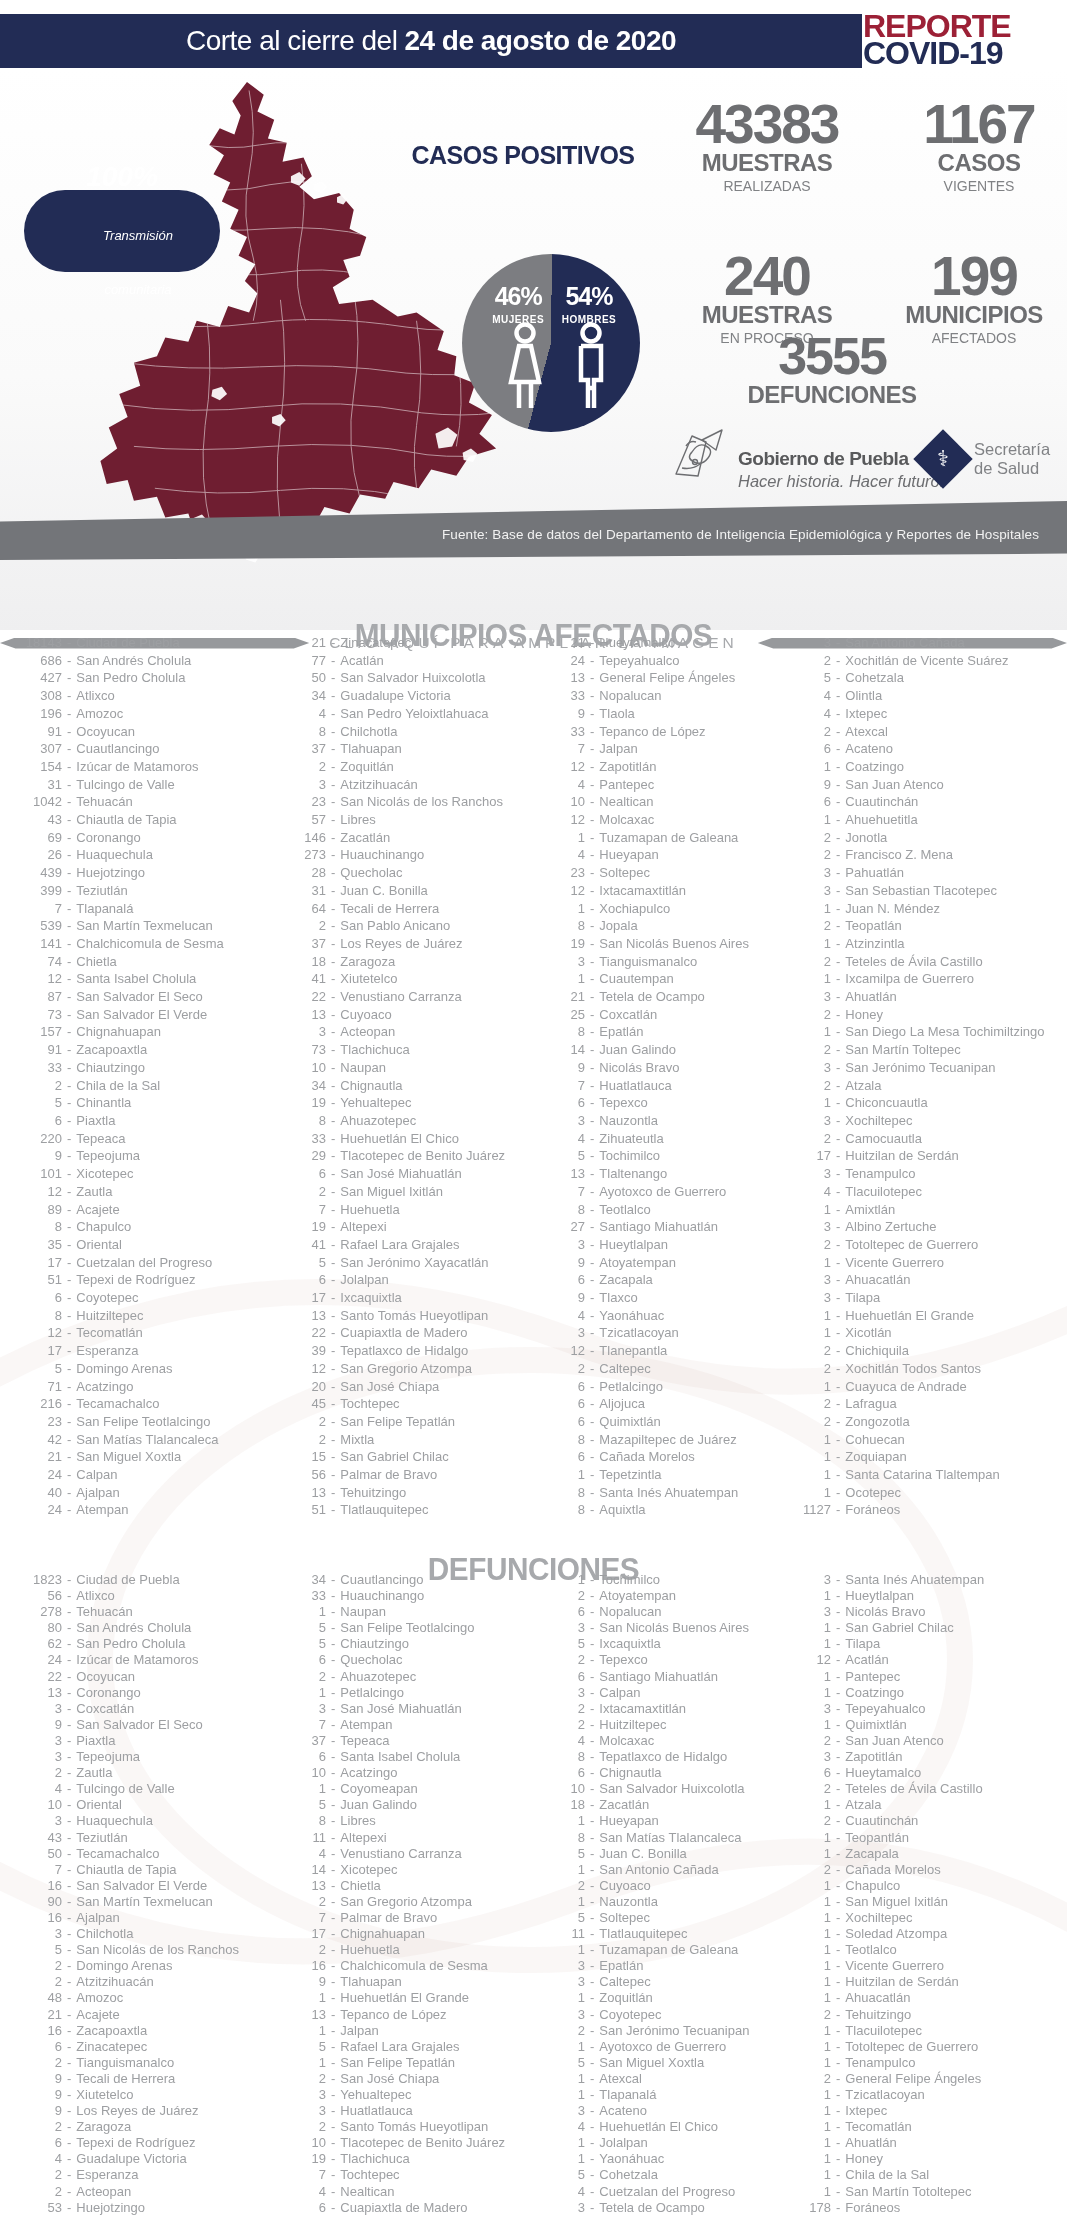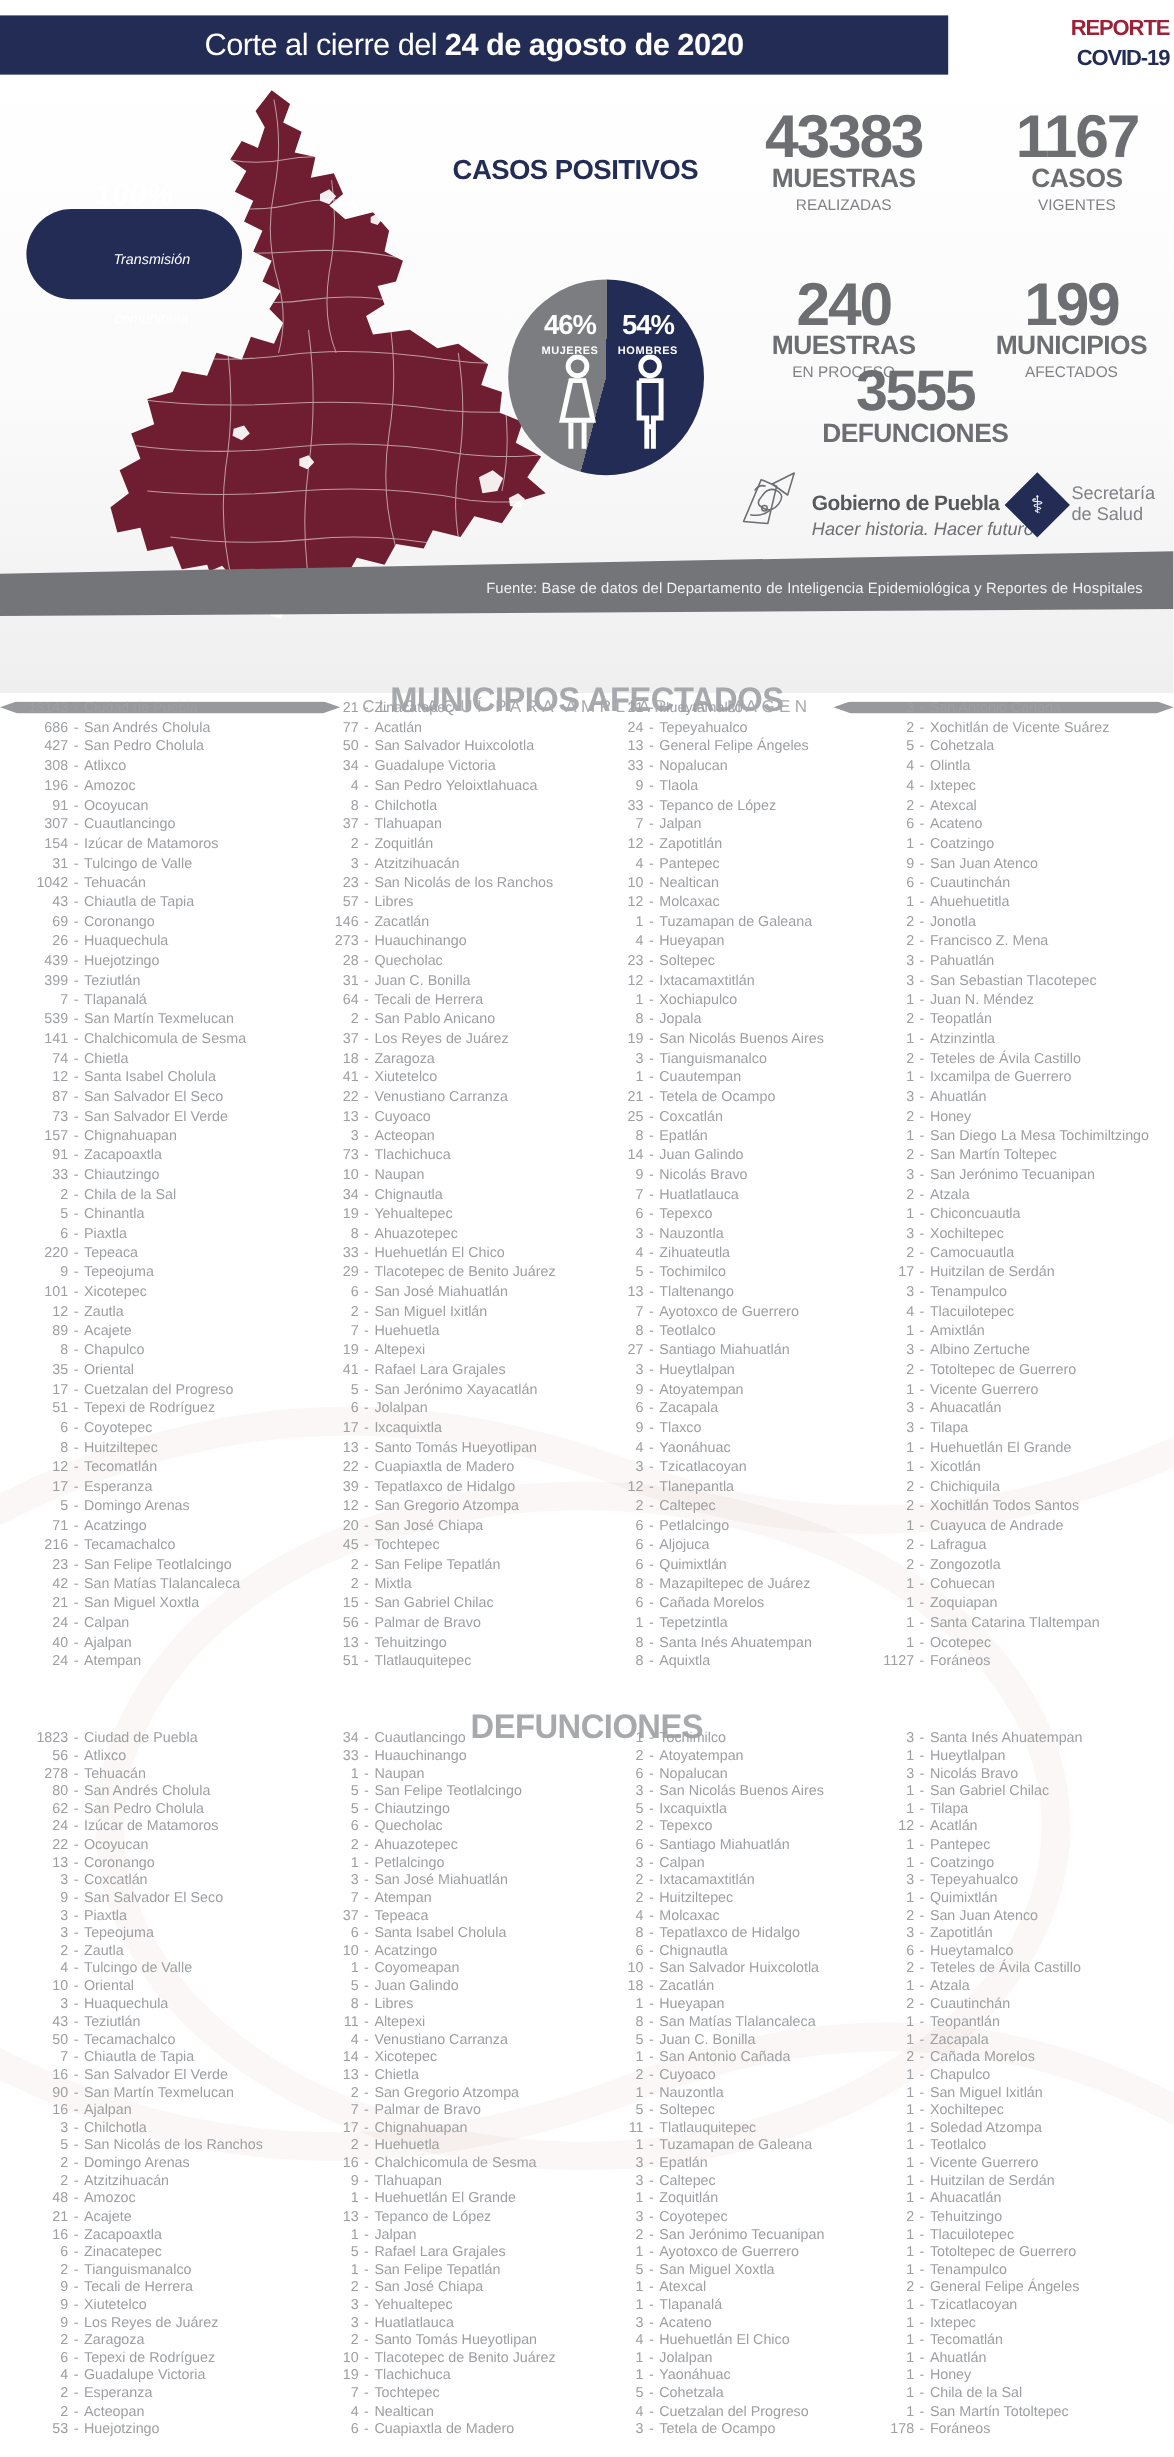--- a/index.html
+++ b/index.html
@@ -12,22 +12,22 @@
   .abs{position:absolute;}
 
   
   .topbar{
     left:0;top:14px;width:862px;height:54px;background:#222c55;
     display:flex;align-items:center;justify-content:center;
     color:#fff;font-size:28px;letter-spacing:-0.5px;white-space:nowrap;
   }
   .topbar b{font-weight:700;margin-left:7px;}
   .report-block{
-    right:4px;top:13px;width:200px;text-align:right;line-height:27px;
-    font-weight:800;font-size:20px;letter-spacing:-1px;
+    right:4px;top:13px;width:200px;text-align:left;line-height:27px;
+    font-weight:800;font-size:32px;letter-spacing:-1px;
   }
   .report-block .r1{color:#9c2036;}
   .report-block .r2{color:#222c55;}
 
   
   .hero{
     left:0;top:68px;width:1067px;height:562px;
     background:linear-gradient(180deg,#ffffff 0%,#fafafa 55%,#efeff0 100%);
   }
   .map-wrap{left:30px;top:12px;width:480px;height:492px;}

